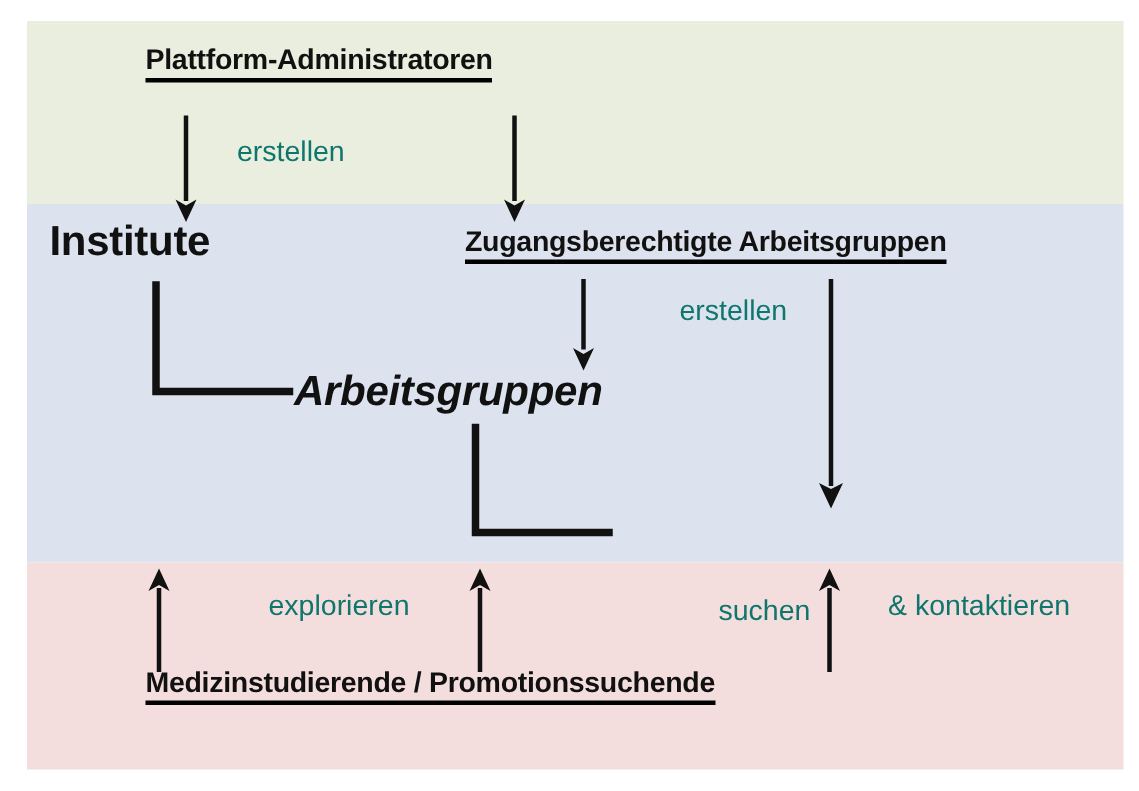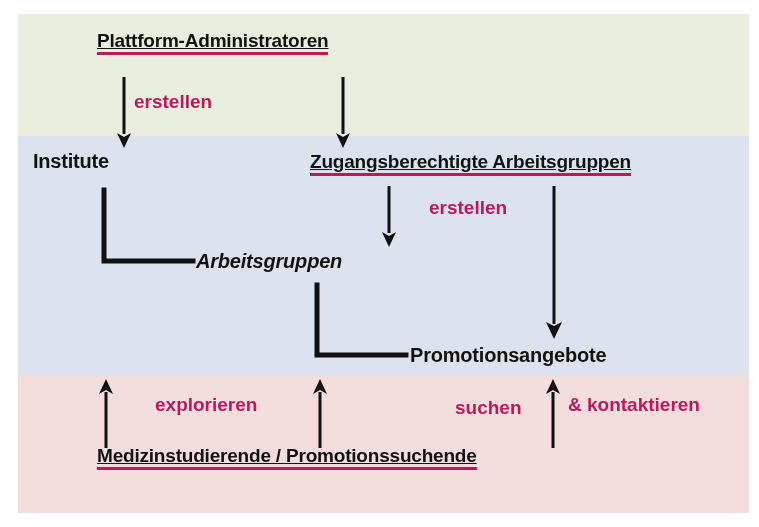--- a/index.html
+++ b/index.html
@@ -29,37 +29,37 @@
   #band-pink   { top: 375px; height: 138px; background: #f4dedd; }
 
   .node {
     position: absolute;
     white-space: nowrap;
     color: #111111;
     font-weight: bold;
     letter-spacing: -0.2px;
   }
   .node-big {
-    font-size: 20px;
+    font-size: 28px;
     line-height: 30px;
   }
   .node-small {
     font-size: 19px;
     line-height: 19px;
-    border-bottom: 3px solid #be185d;
+    border-bottom: 3px solid #000000;
     padding-bottom: 2px;
-    text-decoration: underline;
   }
   .edge-label {
     position: absolute;
     white-space: nowrap;
-    color: #be185d;
+    color: #0f766e;
     font-size: 19px;
     line-height: 19px;
-    font-weight: bold;
+    font-weight: normal;
+    margin-left: 24px;
   }
   svg.connectors {
     position: absolute;
     left: 0;
     top: 0;
     width: 759px;
     height: 527px;
     pointer-events: none;
   }
 </style>
@@ -127,21 +127,20 @@
   </svg>
 
   <div class="node node-small" style="left:97px; top:31px;">Plattform-Administratoren</div>
 
   <div class="node node-big" style="left:33px; top:146px;">Institute</div>
 
   <div class="node node-small" style="left:310px; top:152px;">Zugangsberechtigte Arbeitsgruppen</div>
 
   <div class="node node-big" style="left:196px; top:246px;font-style:italic;">Arbeitsgruppen</div>
 
-  <div class="node node-big" style="left:410px; top:340px;">Promotionsangebote</div>
 
   <div class="node node-small" style="left:97px; top:446px;">Medizinstudierende / Promotionssuchende</div>
 
   <div class="edge-label" style="left:134px; top:92px;">erstellen</div>
 
 
   <div class="edge-label" style="left:429px; top:198px;">erstellen</div>
 
   <div class="edge-label" style="left:155px; top:395px;text-align:right;">explorieren</div>
 

